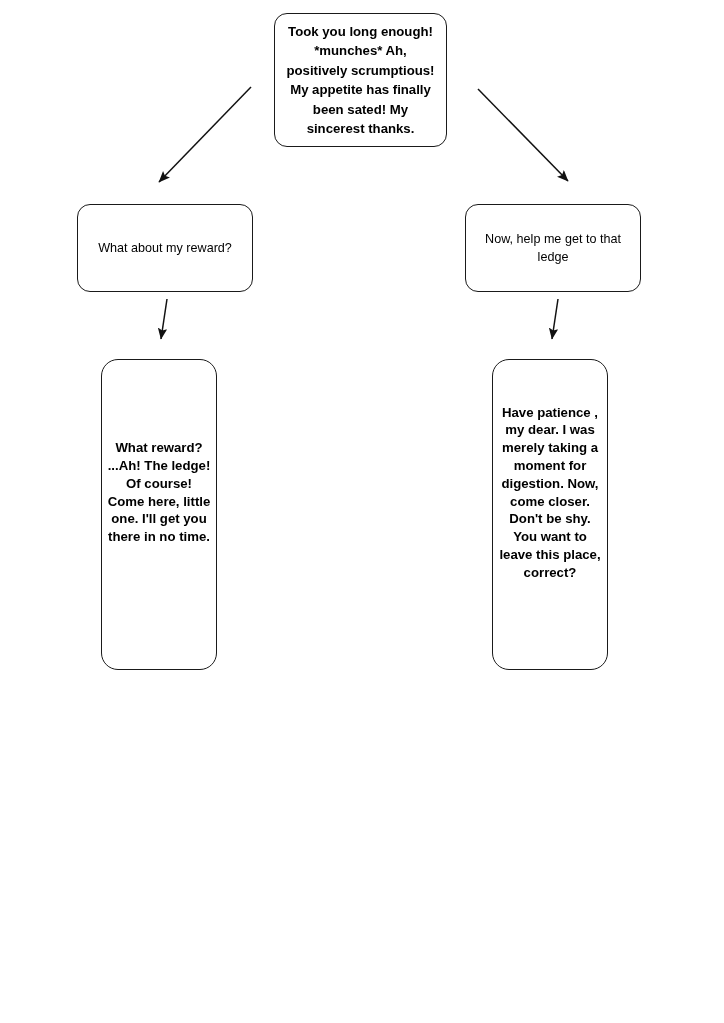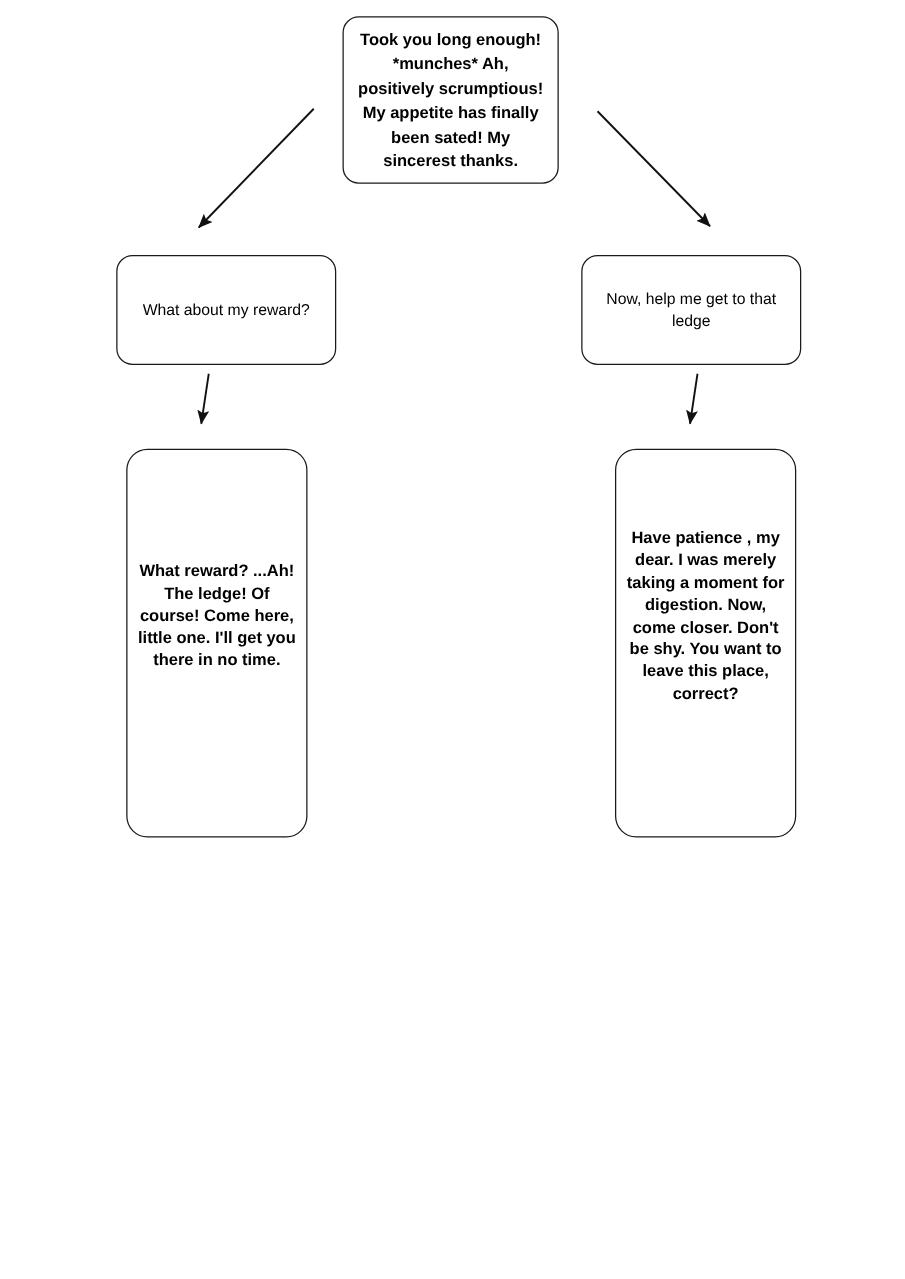--- a/index.html
+++ b/index.html
@@ -57,27 +57,27 @@
   
   .node-choice {
     top: 204px;
     width: 176px;
     height: 88px;
     border-radius: 13px;
     font-size: 12.6px;
     font-weight: normal;
     line-height: 18px;
   }
-  #node-choice-left  { left: 77px; margin-left: 16px; }
+  #node-choice-left  { left: 77px; }
   #node-choice-right { left: 465px; }
 
   
   .node-leaf {
     top: 359px;
-    width: 145px;
+    width: 116px;
     height: 311px;
     border-radius: 17px;
     font-size: 13.2px;
     font-weight: bold;
     line-height: 17.8px;
   }
   #node-leaf-left  { left: 101px; }
   #node-leaf-right { left: 492px; }
   .node-leaf .txt {
     position: relative;

